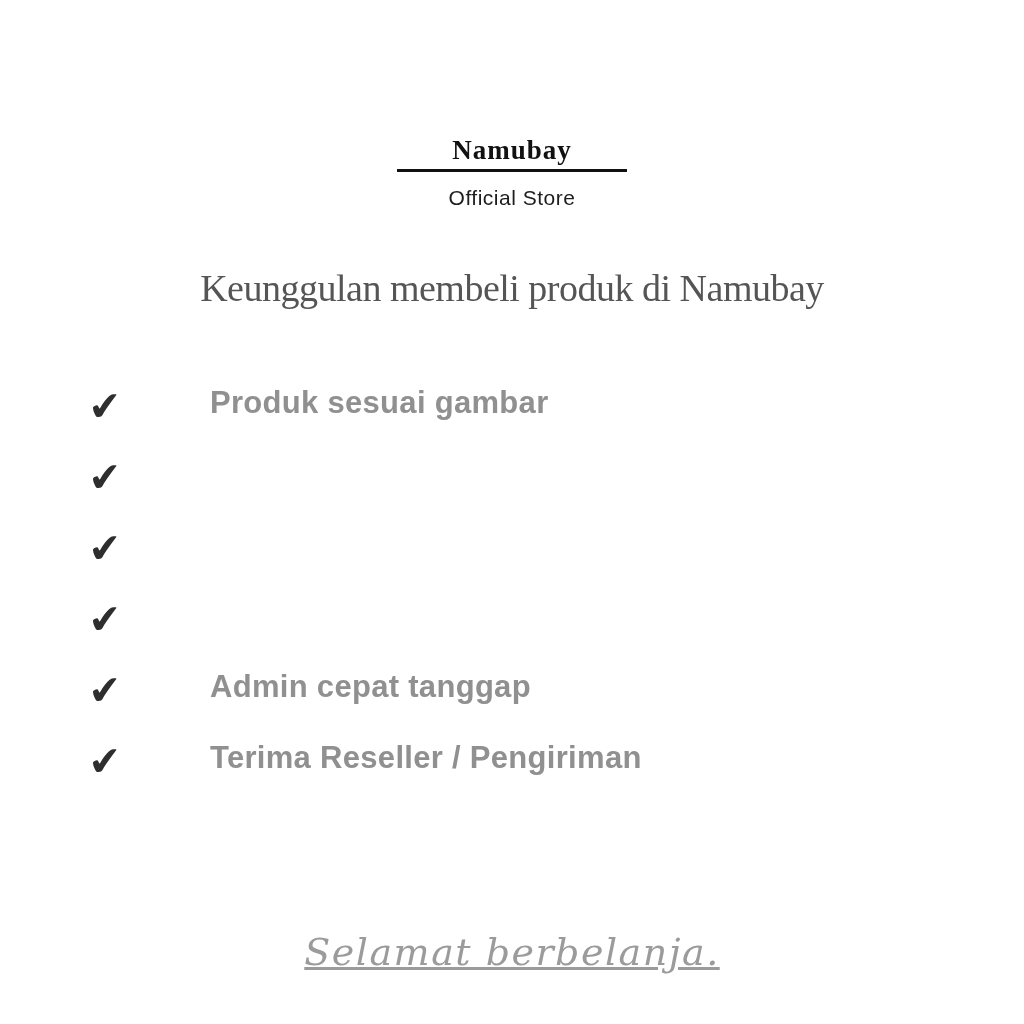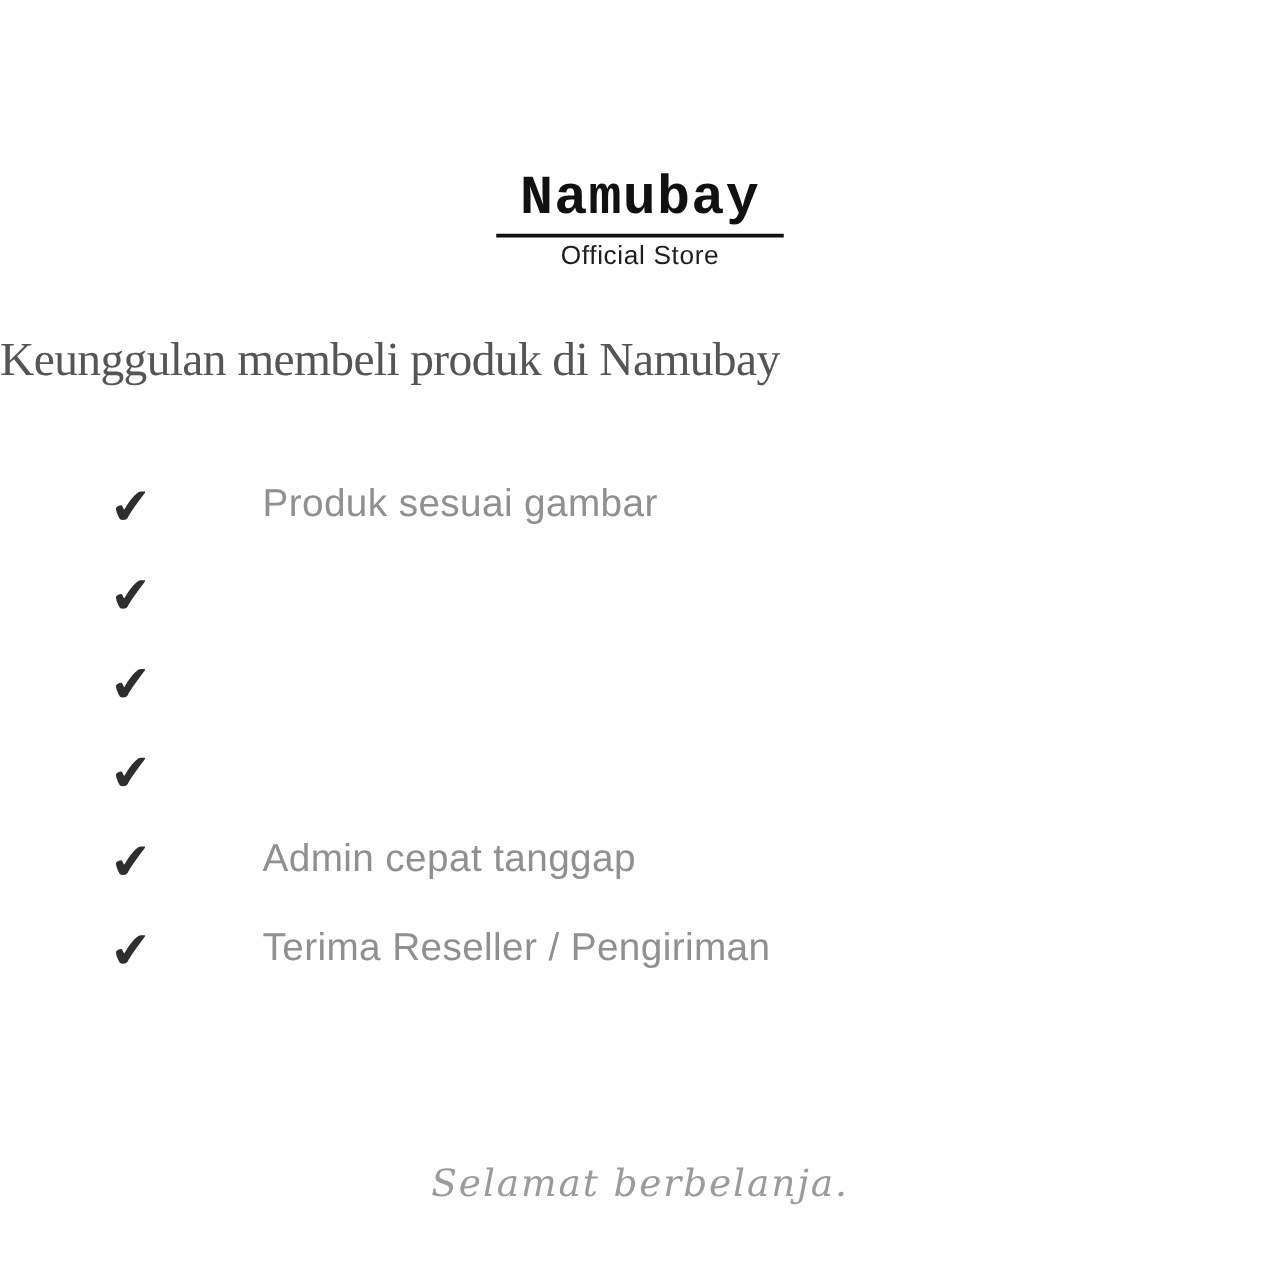--- a/index.html
+++ b/index.html
@@ -21,44 +21,44 @@
   
   .brand {
     position: absolute;
     top: 136px;
     left: 50%;
     transform: translateX(-50%);
     width: 230px;
     text-align: center;
   }
   .brand-name {
-    font-family: Liberation Mono, monospace;
+    font-family: Liberation Serif, serif;
     font-weight: 700;
-    font-size: 44px;
+    font-size: 27px;
     line-height: 1.05;
     letter-spacing: 1px;
     color: #111111;
     padding-bottom: 5px;
     border-bottom: 3px solid #111111;
   }
   .brand-subtitle {
-    margin-top: 3px;
+    margin-top: 14px;
     font-size: 21px;
     font-weight: 400;
     letter-spacing: 0.5px;
     color: #1d1d1d;
   }
   
   .title {
     position: absolute;
     top: 266px;
     left: 0;
     width: 100%;
     margin: 0;
-    text-align: left;
+    text-align: center;
     font-family: "Liberation Serif", "DejaVu Serif", serif;
     font-weight: 400;
     font-size: 38px;
     letter-spacing: -0.5px;
     color: #555555;
   }
   
   .benefits {
     position: absolute;
     top: 367px;
@@ -76,38 +76,39 @@
   .check {
     flex: 0 0 122px;
     font-family: "DejaVu Sans", sans-serif;
     font-size: 40px;
     line-height: 1;
     color: #2e2e2e;
     transform: rotate(-4deg);
   }
   .benefit-text {
     font-family: "Liberation Sans", sans-serif;
-    font-weight: 400;
+    font-weight: 700;
     font-size: 31px;
     letter-spacing: 0.3px;
     color: #909090;
     white-space: nowrap;
   }
   
   .tagline {
     position: absolute;
     top: 930px;
     left: 0;
     width: 100%;
     text-align: center;
     font-family: "DejaVu Serif", serif;
     font-style: italic;
-    font-size: 30px;
+    font-size: 38px;
     letter-spacing: 1.5px;
     color: #9b9b9b;
+    text-decoration: underline;
   }
 </style>
 </head>
 <body>
 
 <div class="page">
 
   <header class="brand">
     <div class="brand-name">Namubay</div>
     <div class="brand-subtitle">Official Store</div>

